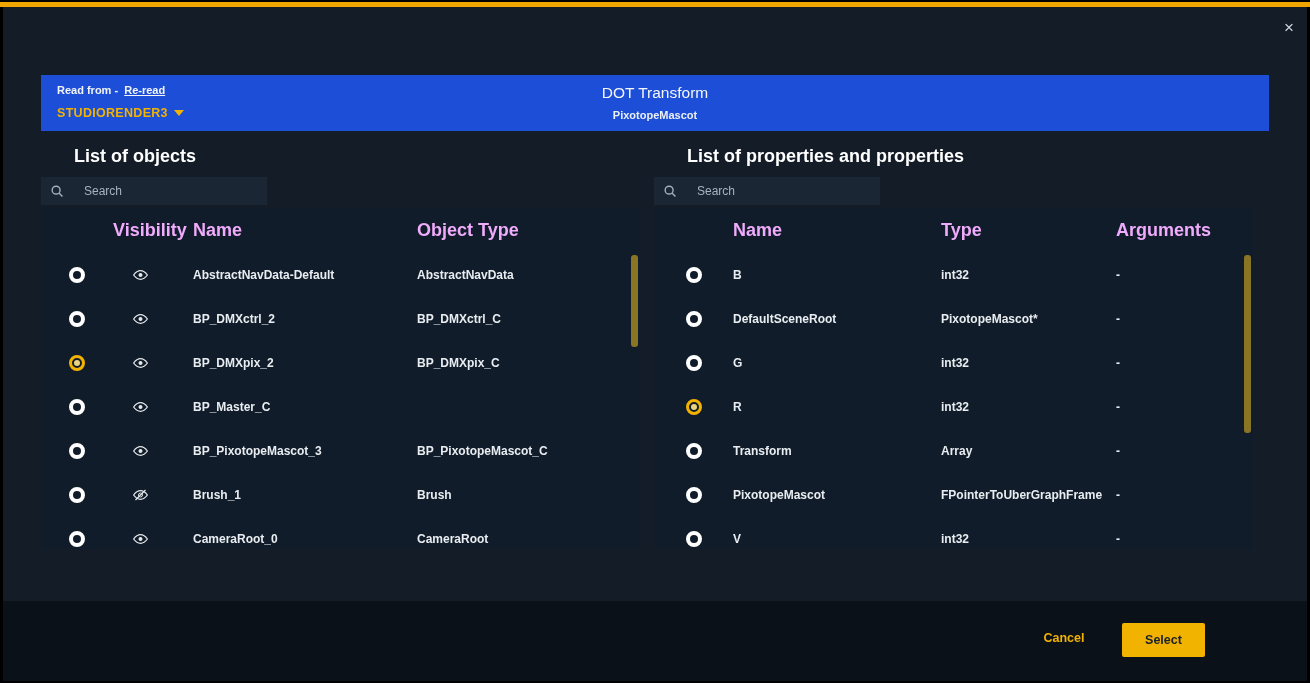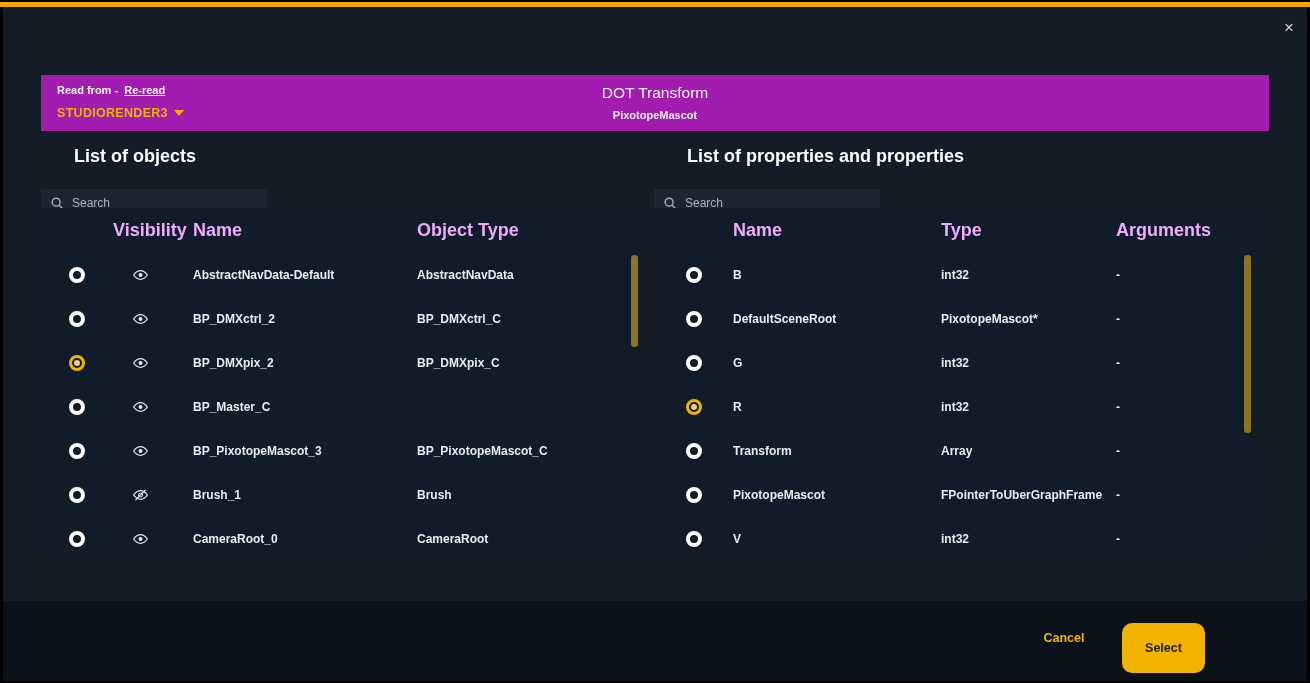--- a/index.html
+++ b/index.html
@@ -11,39 +11,39 @@
   .accent-bar { position:absolute; left:0; top:2px; width:100%; height:5px; }
 
   .dialog { position:absolute; left:3px; top:7px; width:1304px; height:674px; background:#131c27; }
 
   .footer-strip { position:absolute; left:3px; top:601px; width:1304px; height:80px; background:#0b1119; }
 
   .close-btn { position:absolute; left:1279px; top:18px; width:20px; height:20px;
     color:#cfd7de; font-size:17px; line-height:20px; text-align:center; cursor:pointer; }
 
   
-  .header-panel { position:absolute; left:41px; top:75px; width:1228px; height:56px; background:#a21caf; }
+  .header-panel { position:absolute; left:41px; top:75px; width:1228px; height:56px; background:#1d4ed8; }
   .read-row { position:absolute; left:16px; top:9px; font-size:11px; font-weight:bold; color:#f2f4f6; }
   .read-row a { color:#f2f4f6; text-decoration:underline; cursor:pointer; margin-left:3px; }
   .source-row { position:absolute; left:16px; top:31px; color:#f2b200; font-size:12.5px; font-weight:bold;
     letter-spacing:.3px; cursor:pointer; display:flex; align-items:center; gap:6px; }
   .caret-down { width:0; height:0; border-left:5px solid transparent; border-right:5px solid transparent;
     border-top:6px solid #f2b200; display:inline-block; }
   .dialog-title { position:absolute; left:0; top:9px; width:100%; text-align:center; color:#f4f6f8; font-size:15.5px; }
   .dialog-subtitle { position:absolute; left:0; top:34px; width:100%; text-align:center; color:#eceff2;
     font-size:11px; font-weight:bold; }
 
   
   .panel-title { position:absolute; color:#ffffff; font-size:18px; font-weight:bold;padding-left:33px; }
   .panel-title.left { left:41px; top:146px; }
   .panel-title.right { left:654px; top:146px; }
 
   
-  .search-box { position:absolute; top:189px; width:226px; height:28px; background:#1b2634;
-    display:flex; align-items:center; gap:8px; padding:0 9px; }
+  .search-box { position:absolute; top:177px; width:226px; height:28px; background:#1b2634;
+    display:flex; align-items:center; gap:20px; padding:0 9px; }
   .search-box.left { left:41px; }
   .search-box.right { left:654px; }
   .search-box input { flex:1; background:transparent; border:none; outline:none; color:#dfe6ec; font-size:12px;
     font-family:"Liberation Sans", sans-serif; }
   .search-box input::placeholder { color:#a7b3bf; }
   .search-icon { display:flex; align-items:center; }
 
   
   .table { position:absolute; top:208px; width:599px; height:341px; background:#101c29; overflow:hidden; }
   .table.left { left:41px; }
@@ -66,22 +66,22 @@
 
   .eye { display:flex; align-items:center; cursor:pointer; }
 
   .scroll-track { position:absolute; right:2px; width:7px; border-radius:3px; }
   .scroll-thumb-left  { top:47px; height:92px;  background:#8a7524; }
   .scroll-thumb-right { top:47px; height:178px; background:#8a7524; }
 
   
   .cancel-btn { position:absolute; left:1040px; top:631px; color:#f2b200; font-size:12.5px; font-weight:bold;
     cursor:pointer; width:48px; text-align:center; }
-  .select-btn { position:absolute; left:1122px; top:623px; width:83px; height:50px; background:#f2b200;
-    border:none; border-radius:10px; color:#19222d; font-size:12.5px; font-weight:bold; cursor:pointer;
+  .select-btn { position:absolute; left:1122px; top:623px; width:83px; height:34px; background:#f2b200;
+    border:none; border-radius:2px; color:#19222d; font-size:12.5px; font-weight:bold; cursor:pointer;
     font-family:"Liberation Sans", sans-serif;text-align:center; }
 </style>
 </head>
 <body>
 
 <div class="app">
 
   <div class="accent-bar" style="background:#f0a500;" title="DOT Animations"></div>
 
   <div class="dialog"></div>

